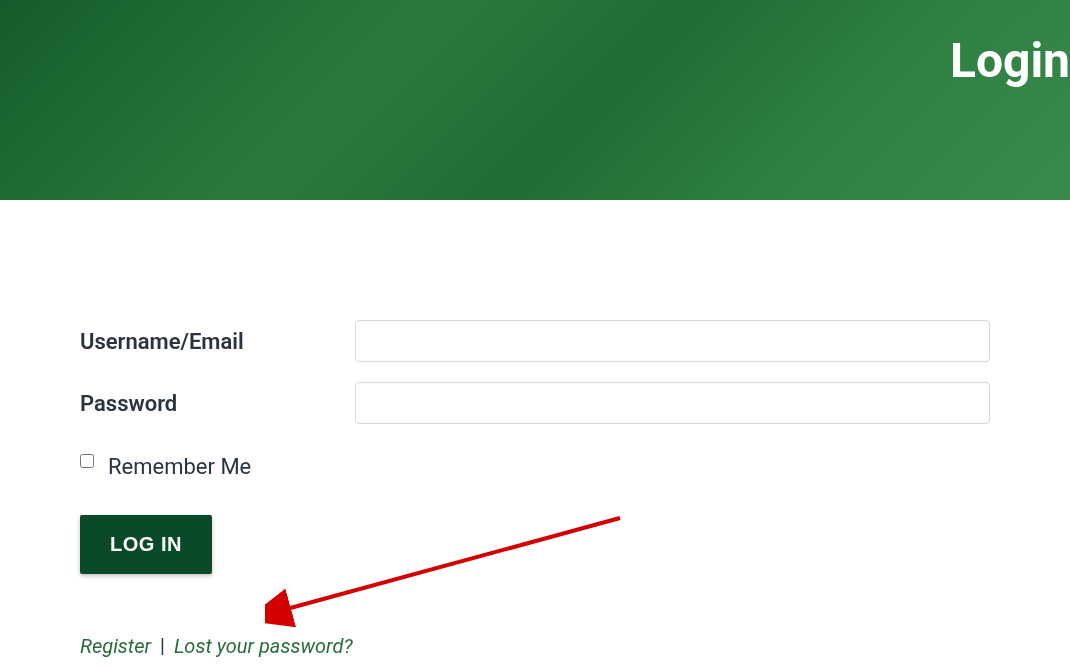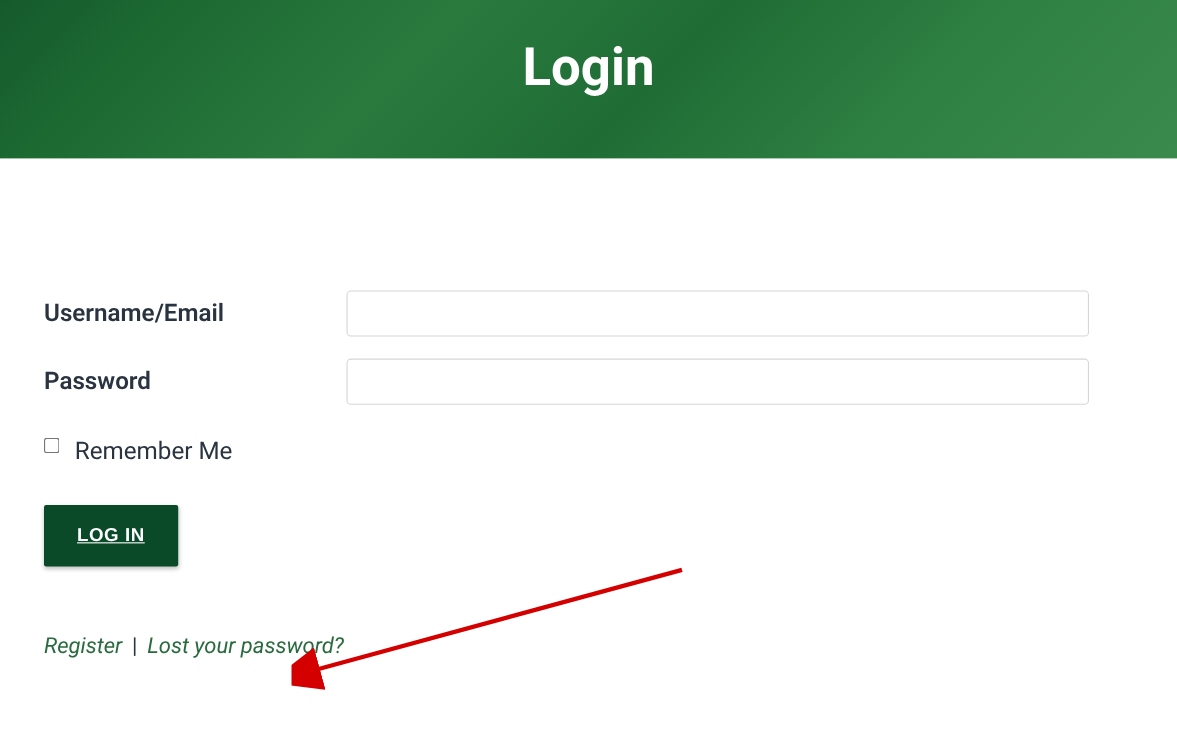--- a/index.html
+++ b/index.html
@@ -6,34 +6,34 @@
     body {
       font-family: -apple-system, BlinkMacSystemFont, "Segoe UI", Roboto, "Helvetica Neue", Arial, sans-serif;
       background: #fff;
       width: 1070px;
       height: 670px;
       overflow: hidden;
       position: relative;
     }
     .hero {
       width: 100%;
-      height: 144px;
+      height: 200px;
       background: linear-gradient(135deg, #155a2c 0%, #1d6b33 15%, #2a7a3e 35%, #1f6d35 55%, #2e7f42 75%, #3a8a4d 100%);
       display: flex;
       align-items: flex-start;
-      justify-content: center;
+      justify-content: flex-end;
       padding-top: 32px;
     }
     .hero-title {
       color: #fff;
       font-size: 48px;
       font-weight: 700;
     }
     .form-wrap {
-      padding: 120px 80px 0 40px;
+      padding: 120px 80px 0 80px;
     }
     .field-row {
       display: flex;
       align-items: center;
       margin-bottom: 20px;
     }
     .field-label {
       width: 275px;
       font-size: 22px;
       font-weight: 600;
@@ -61,27 +61,26 @@
     }
     .remember-label {
       font-size: 22px;
       color: #2a3441;
     }
     .login-btn {
       background: #0a4a29;
       color: #fff;
       border: none;
       padding: 18px 30px;
-      font-size: 17px;
+      font-size: 20px;
       font-weight: 600;
       letter-spacing: 0.5px;
       cursor: pointer;
       box-shadow: 0 2px 4px rgba(0,0,0,0.25);
       border-radius: 2px;
-      text-decoration: underline;
     }
     .links-row {
       margin-top: 60px;
       font-size: 20px;
       color: #2a6b3e;
     }
     .links-row a {
       color: #2a6b3e;
       text-decoration: none;
       font-style: italic;

